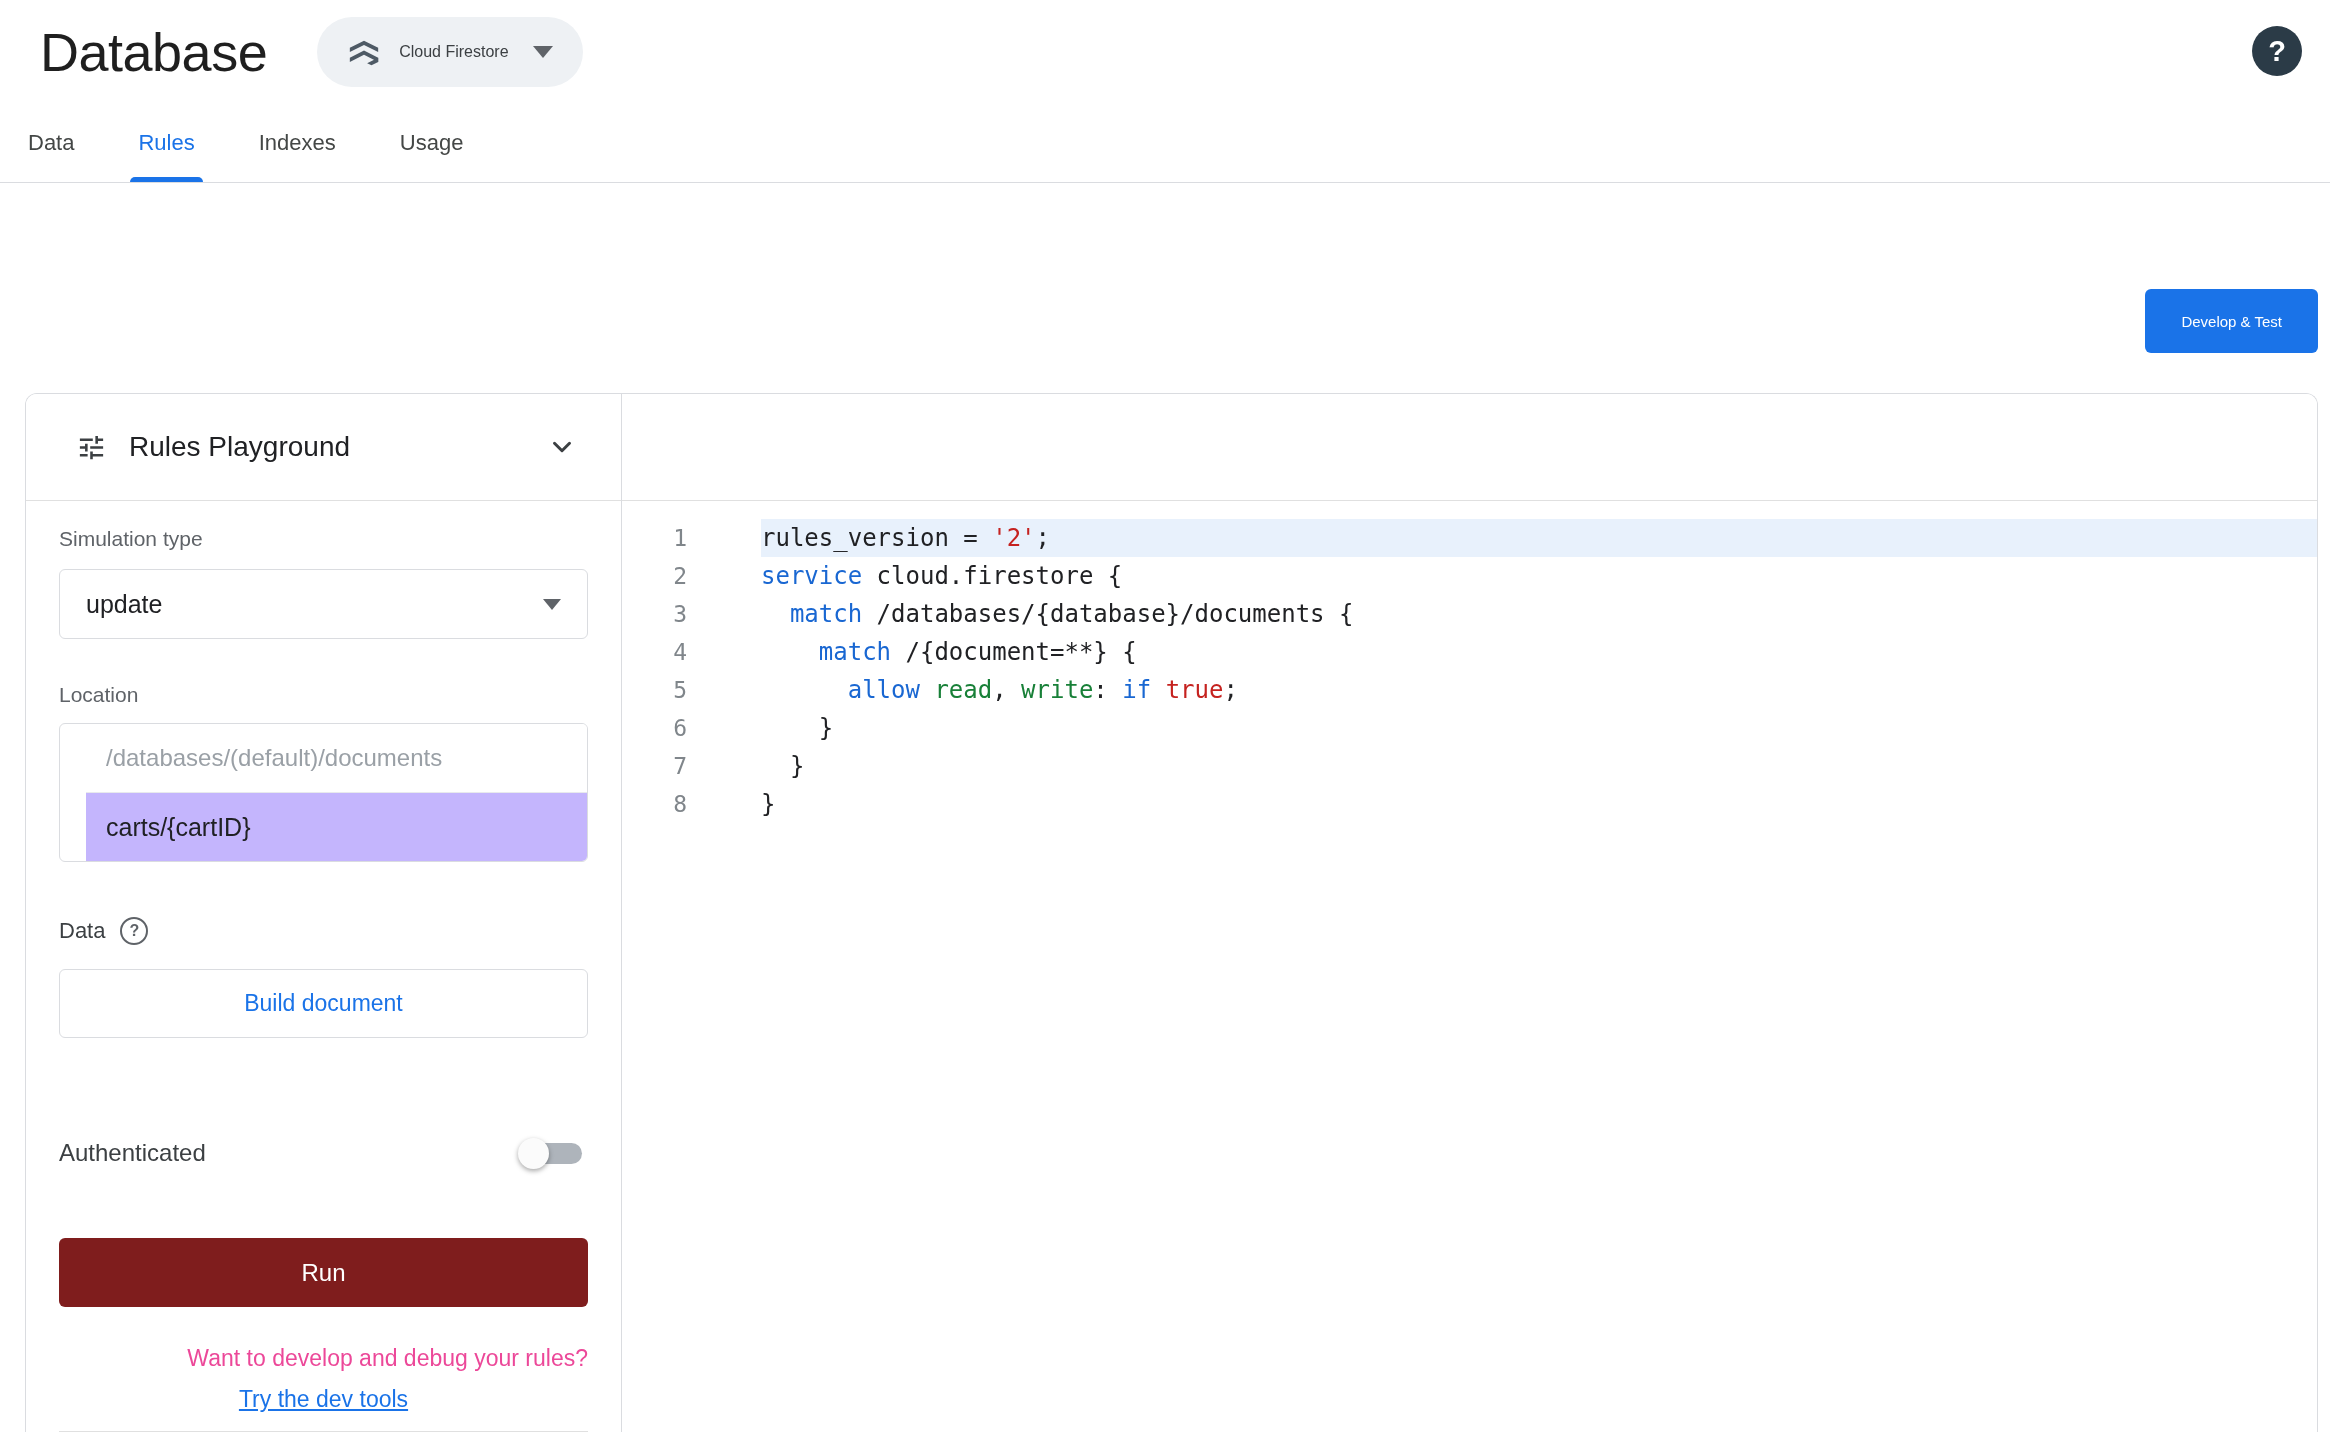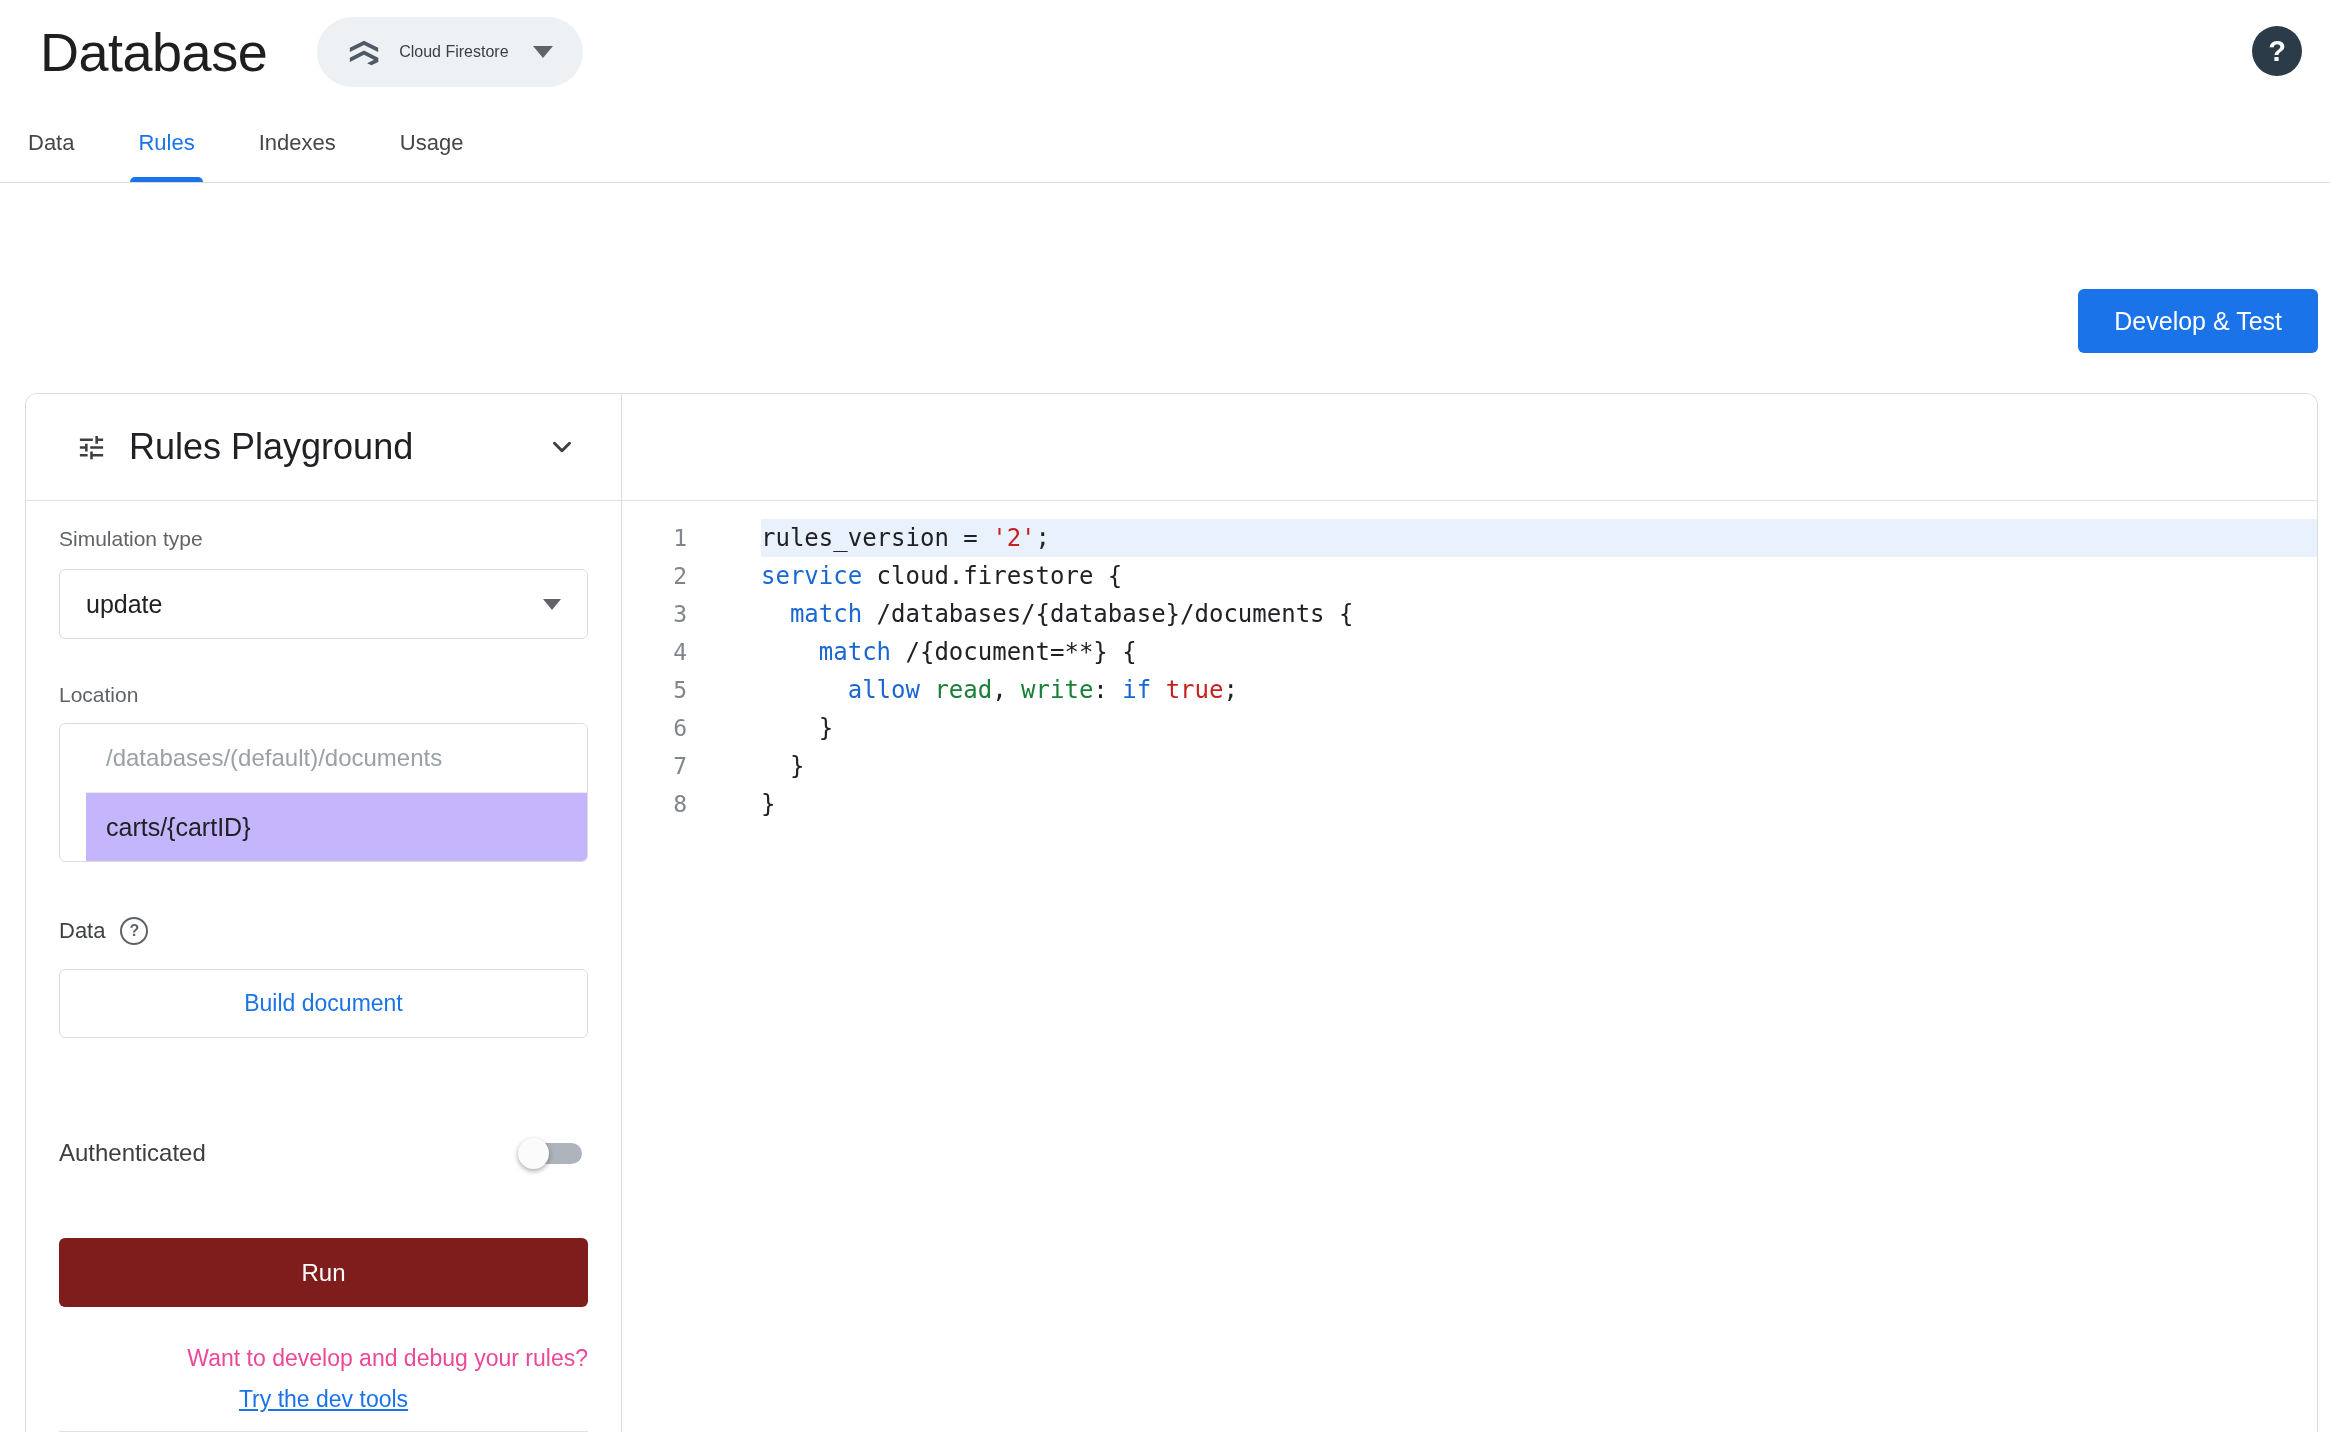--- a/index.html
+++ b/index.html
@@ -25,34 +25,34 @@
           border-bottom:1px solid #dadce0; }
   .tab { position:relative; display:flex; align-items:center; font-size:22px; font-weight:500;
          color:#444746; cursor:pointer; }
   .tab.active { color:#1a73e8; }
   .tab .underline { display:none; }
   .tab.active .underline { display:block; position:absolute; left:-8px; right:-8px; bottom:0;
                            height:5px; background:#1a73e8; border-radius:5px 5px 0 0; }
 
   
   .actions-row { display:flex; justify-content:flex-end; padding:106px 12px 0 0; }
-  .btn-blue { background:#1a73e8; color:#fff; font-size:25px; font-weight:500; border:none;
+  .btn-blue { background:#1a73e8; color:#fff; font-size:15px; font-weight:500; border:none;
               border-radius:6px; height:64px; padding:0 36px; cursor:pointer;
               font-family:"Liberation Sans", sans-serif; }
 
   
   .panel { position:absolute; left:25px; right:12px; top:393px; bottom:0; display:flex;
            border:1px solid #dadce0; border-bottom:none; border-radius:12px 12px 0 0; overflow:hidden; }
 
   
   .left-col { width:596px; min-width:596px; border-right:1px solid #dadce0; display:flex; flex-direction:column; background:#fff; }
   .pg-header { height:107px; min-height:107px; display:flex; align-items:center; gap:22px;
                padding:0 44px 0 50px; border-bottom:1px solid #e0e0e0; cursor:pointer; }
   .pg-header svg.tune { width:31px; height:31px; display:block; }
-  .pg-title { font-size:36px; color:#202124; flex:1; }
+  .pg-title { font-size:28px; color:#202124; flex:1; }
   .pg-chevron svg { width:30px; height:30px; display:block; }
 
   .left-body { padding:26px 33px 59px 33px; }
   .field-label { font-size:21px; color:#5f6368; }
   .select-box { margin-top:18px; height:70px; border:1px solid #dadce0; border-radius:6px;
                 display:flex; align-items:center; justify-content:space-between; padding:0 26px; cursor:pointer; background:#fff; }
   .select-box .select-value { font-size:25px; color:#202124; }
   .select-caret { width:0; height:0; border-left:9px solid transparent; border-right:9px solid transparent;
                   border-top:11px solid #5f6368; }
   .loc-label { margin-top:44px; }

